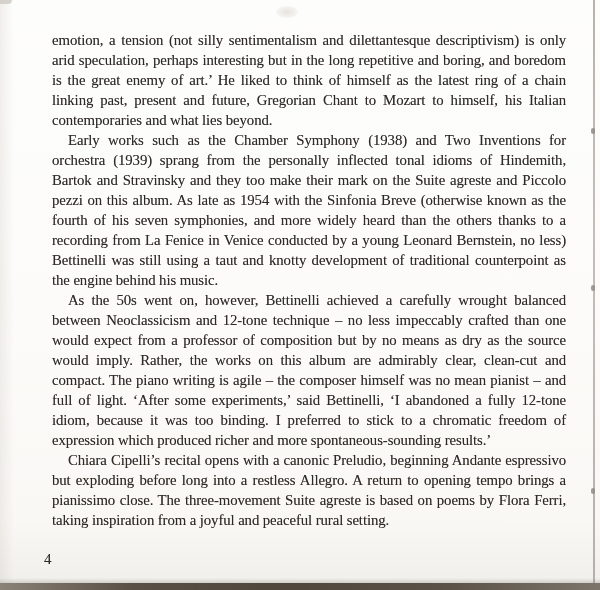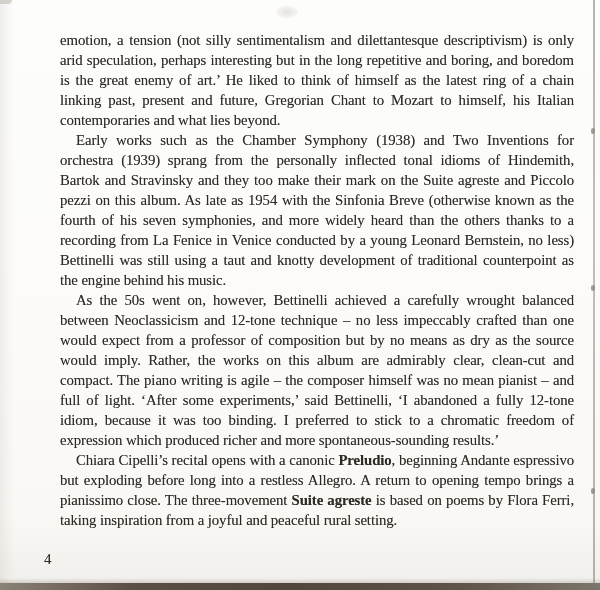--- a/index.html
+++ b/index.html
@@ -15,33 +15,33 @@
   .scan::before {
     content: "";
     position: absolute;
     left: 0; top: 0; bottom: 0;
     width: 14px;
     background: linear-gradient(90deg, rgba(180,175,166,0.18), rgba(180,175,166,0));
     pointer-events: none;
   }
   .text-block {
     position: absolute;
-    left: 60px;
+    left: 52px;
     top: 30px;
     width: 514px;
     font-size: 14.8px;
     line-height: 20px;
     letter-spacing: -0.1px;
     color: #2e2b27;
     text-align: justify;
     text-shadow: 0 0 0.5px rgba(46,43,39,0.45);
   }
   .text-block p { margin: 0; text-indent: 0; }
   .text-block p.indent { text-indent: 16px; }
-  .b { font-weight: bold; }
+  .b { font-weight: normal; }
   .i { }
   .page-number {
     position: absolute;
     left: 44px;
     top: 549px;
     font-size: 15px;
     line-height: 20px;
     color: #2e2b27;
     text-shadow: 0 0 0.5px rgba(46,43,39,0.45);
   }

